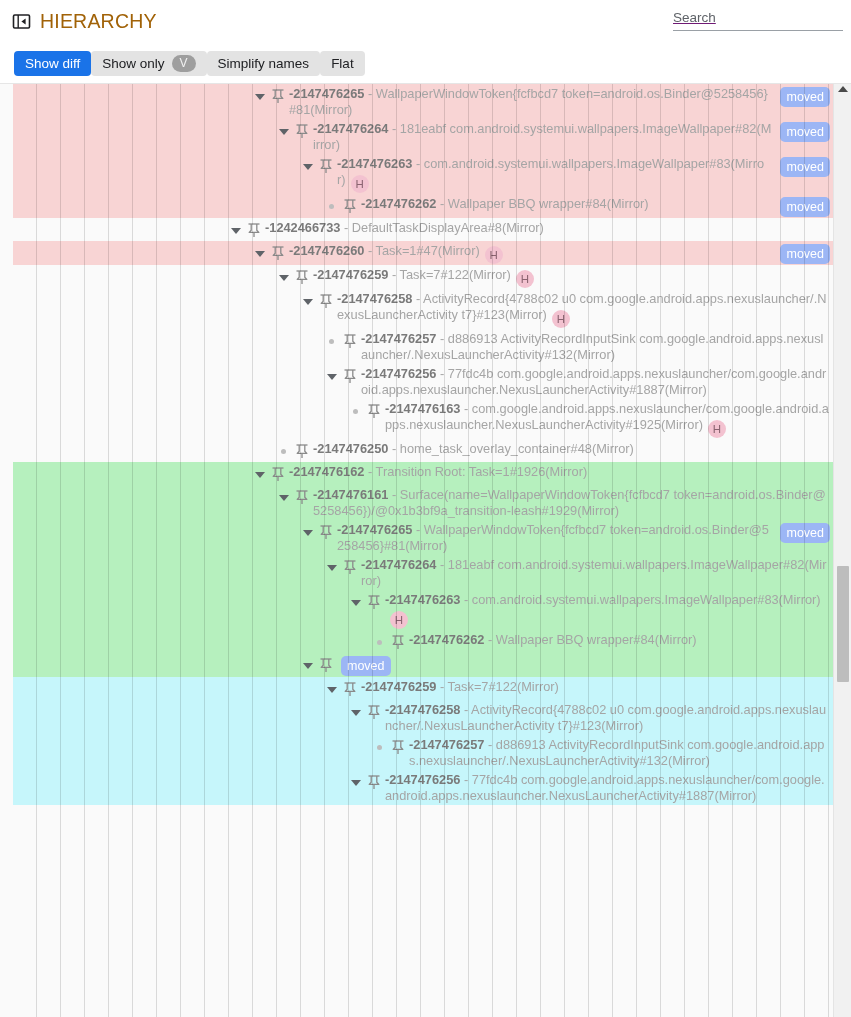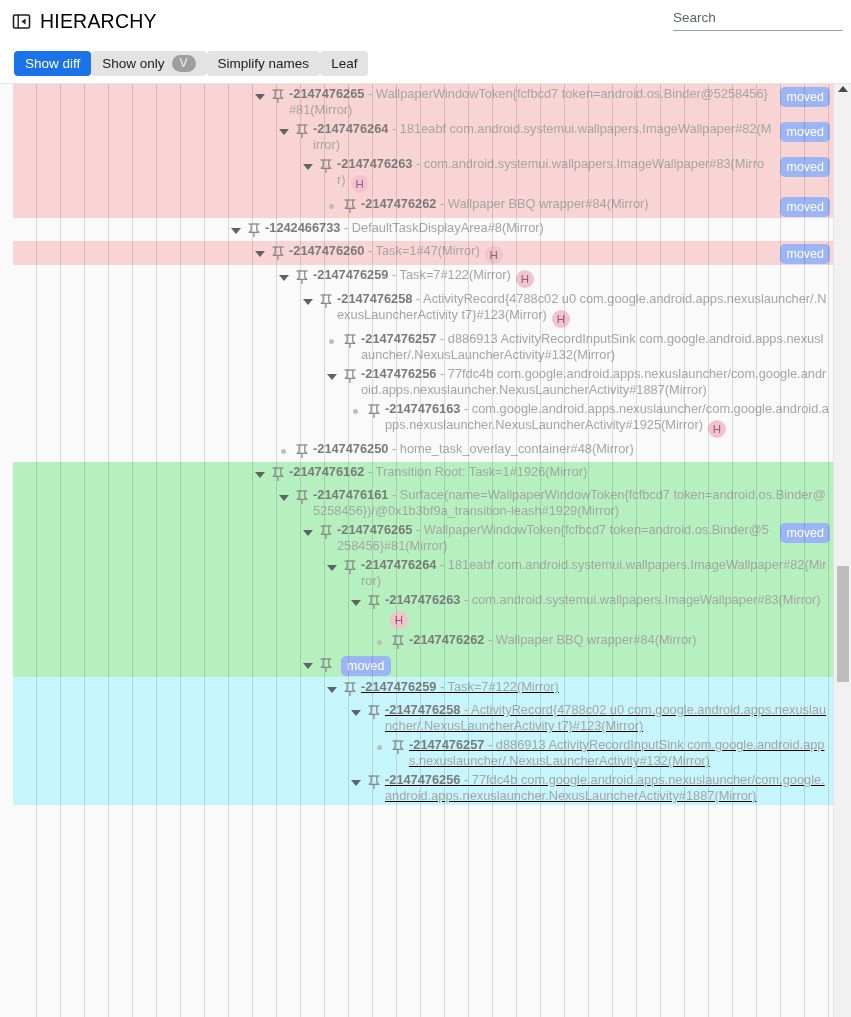--- a/index.html
+++ b/index.html
@@ -27,40 +27,41 @@
     gap: 9px;
   }
   .panel-icon {
     width: 19px; height: 19px;
     display: block;
   }
   .app-title {
     font-size: 19.5px;
     font-weight: 500;
     letter-spacing: 0.2px;
-    color: #000000;
+    color: #a16207;
     line-height: 1;
     white-space: nowrap;
   }
   .search-wrap {
     position: absolute;
     right: 8px;
     top: 8px;
     width: 170px;
   }
   .search-input {
     width: 100%;
     border: none;
     border-bottom: 1px solid #9aa0a6;
     outline: none;
     background: transparent;
     font-family: "Liberation Sans", sans-serif;
     font-size: 13.5px;
-    color: #0f172a;
+    color: #701a75;
     padding: 1px 0 5px 0;
+    text-decoration: underline;
   }
   .search-input::placeholder { color: #5f6368; }
 
   
   .toolbar {
     height: 40px;
     display: flex;
     align-items: center;
     padding: 0 0 0 14px;
     background: #ffffff;
@@ -132,21 +133,21 @@
     position: relative;
     display: flex;
     align-items: flex-start;
     min-height: 23px;
     padding: 2px 0 1px 0;
     font-size: 12.8px;
     line-height: 16px;
   }
   .row.hl-pink  { background: #f8d4d4; }
   .row.hl-green { background: #b6f0be; }
-  .row.hl-cyan  { background: #c6f6fb; text-decoration: underline; }
+  .row.hl-cyan  { background: #c6f6fb; }
   .row.hl-none  { background: transparent; }
   
   .row.banded::before {
     content: "";
     position: absolute;
     left: 0; top: 0; bottom: 0;
     width: 13px;
     background: #fafafa;
   }
 
@@ -278,21 +279,21 @@
     <span>Show diff</span>
   </button>
   <button class="tbtn">
     <span>Show only</span>
     <span class="vchip">V</span>
   </button>
   <button class="tbtn">
     <span>Simplify names</span>
   </button>
   <button class="tbtn">
-    <span>Leaf</span>
+    <span>Flat</span>
   </button>
 </div>
 
 <div class="tree-viewport">
   <div class="tree-canvas">
     <div class="guides" id="guides">
         <div class="guide" style="left: 36px;"></div>
         <div class="guide" style="left: 60px;"></div>
         <div class="guide" style="left: 84px;"></div>
         <div class="guide" style="left: 108px;"></div>

